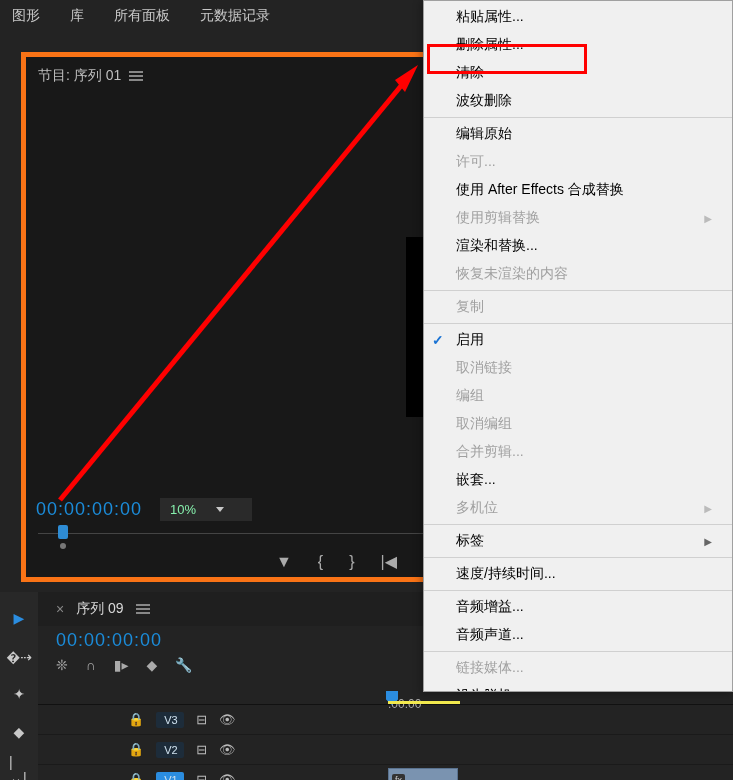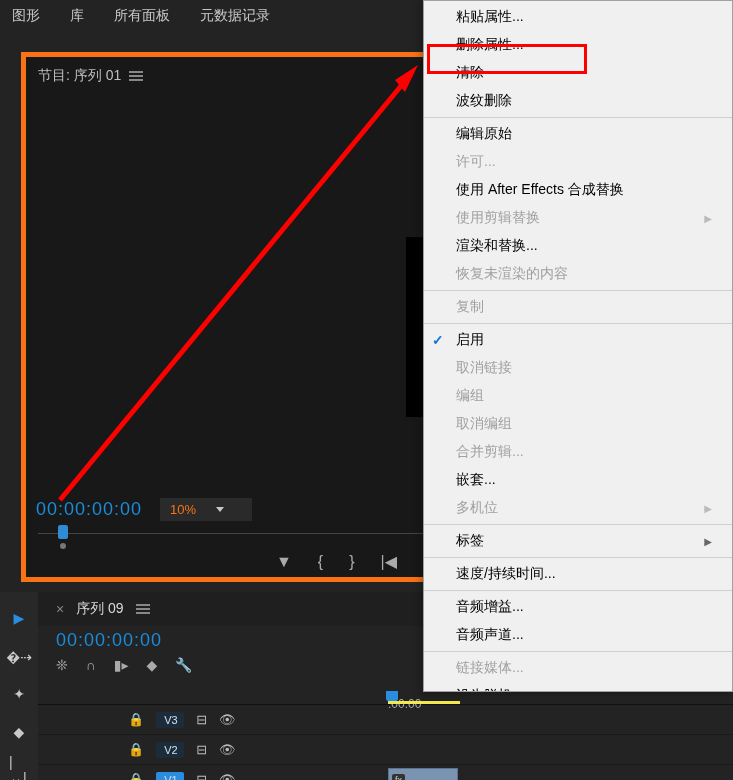--- a/index.html
+++ b/index.html
@@ -13,21 +13,21 @@
     .program-header span { color: #bfbfbf; font-size: 14px; }
     .hamburger { display: inline-block; width: 14px; height: 10px; position: relative; }
     .hamburger::before, .hamburger::after { content: ''; position: absolute; left: 0; right: 0; height: 2px; background: #888; }
     .hamburger::before { top: 0; box-shadow: 0 4px 0 #888; }
     .hamburger::after { bottom: 0; }
     
     .viewer { background: #000; position: absolute; left: 380px; top: 180px; width: 40px; height: 180px; }
     
     .time-row { position: absolute; bottom: 56px; left: 10px; display: flex; align-items: center; gap: 18px; }
     .timecode { color: #1b8cda; font-size: 18px; letter-spacing: 1px; }
-    .zoom-select { background: #2a2a2a; border: none; color: #f97316; padding: 4px 28px 4px 10px; position: relative; display: flex; align-items: center; gap: 20px; font-size: 13px; }
+    .zoom-select { background: #2a2a2a; border: none; color: #86efac; padding: 4px 28px 4px 10px; position: relative; display: flex; align-items: center; gap: 20px; font-size: 13px; }
     .chevron-down { width: 0; height: 0; border-left: 4px solid transparent; border-right: 4px solid transparent; border-top: 5px solid #c8c8c8; }
     
     .scrub-bar { position: absolute; bottom: 38px; left: 12px; right: 12px; height: 14px; }
     .scrub-line { position: absolute; top: 8px; left: 0; right: 0; height: 1px; background: #444; }
     .scrub-handle { position: absolute; top: 0; left: 20px; width: 10px; height: 14px; background: #2e8cd4; border-radius: 2px; }
     .scrub-dot { position: absolute; top: 18px; left: 22px; width: 6px; height: 6px; background: #777; border-radius: 50%; }
     
     .btm-icons { position: absolute; bottom: 6px; left: 250px; display: flex; gap: 26px; color: #aaa; font-size: 16px; align-items: center;}
     .btm-icons span { cursor: pointer; }
     

